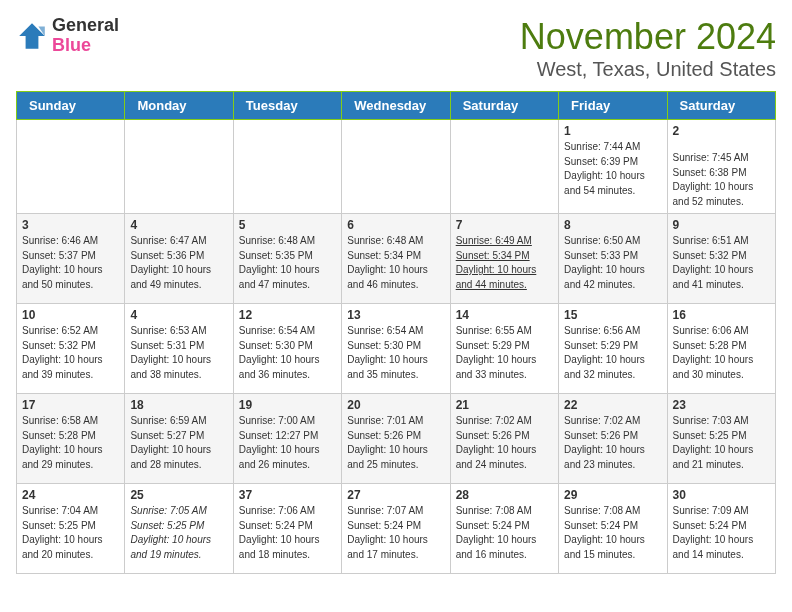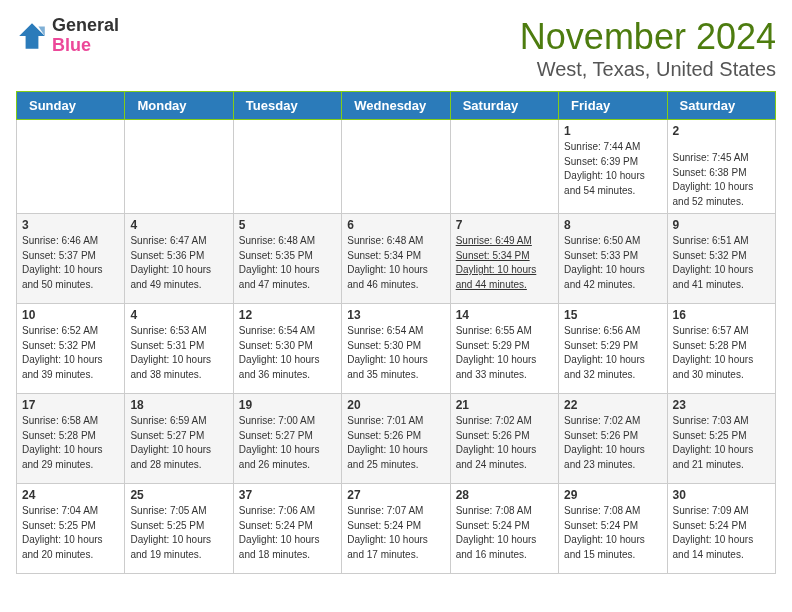--- a/index.html
+++ b/index.html
@@ -212,42 +212,42 @@
 Daylight: 10 hours and 33 minutes.</div>
         </td>
         <td>
           <div class="day-num">15</div>
           <div class="day-info" style="white-space: pre-line;">Sunrise: 6:56 AM
 Sunset: 5:29 PM
 Daylight: 10 hours and 32 minutes.</div>
         </td>
         <td>
           <div class="day-num">16</div>
-          <div class="day-info" style="white-space: pre-line;">Sunrise: 6:57 AM
+          <div class="day-info" style="white-space: pre-line;">Sunrise: 6:06 AM
 Sunset: 5:28 PM
 Daylight: 10 hours and 30 minutes.</div>
         </td>
       </tr>
       <tr>
         <td>
           <div class="day-num">17</div>
           <div class="day-info" style="white-space: pre-line;">Sunrise: 6:58 AM
 Sunset: 5:28 PM
 Daylight: 10 hours and 29 minutes.</div>
         </td>
         <td>
           <div class="day-num">18</div>
           <div class="day-info" style="white-space: pre-line;">Sunrise: 6:59 AM
 Sunset: 5:27 PM
 Daylight: 10 hours and 28 minutes.</div>
         </td>
         <td>
           <div class="day-num">19</div>
           <div class="day-info" style="white-space: pre-line;">Sunrise: 7:00 AM
-Sunset: 5:27 PM
+Sunset: 12:27 PM
 Daylight: 10 hours and 26 minutes.</div>
         </td>
         <td>
           <div class="day-num">20</div>
           <div class="day-info" style="white-space: pre-line;">Sunrise: 7:01 AM
 Sunset: 5:26 PM
 Daylight: 10 hours and 25 minutes.</div>
         </td>
         <td>
           <div class="day-num">21</div>
@@ -270,21 +270,21 @@
       </tr>
       <tr>
         <td>
           <div class="day-num">24</div>
           <div class="day-info" style="white-space: pre-line;">Sunrise: 7:04 AM
 Sunset: 5:25 PM
 Daylight: 10 hours and 20 minutes.</div>
         </td>
         <td>
           <div class="day-num">25</div>
-          <div class="day-info" style="white-space: pre-line;">Sunrise: 7:05 AM
+          <div class="day-info" style="white-space: pre-line; font-style: italic;">Sunrise: 7:05 AM
 Sunset: 5:25 PM
 Daylight: 10 hours and 19 minutes.</div>
         </td>
         <td>
           <div class="day-num">37</div>
           <div class="day-info" style="white-space: pre-line;">Sunrise: 7:06 AM
 Sunset: 5:24 PM
 Daylight: 10 hours and 18 minutes.</div>
         </td>
         <td>

